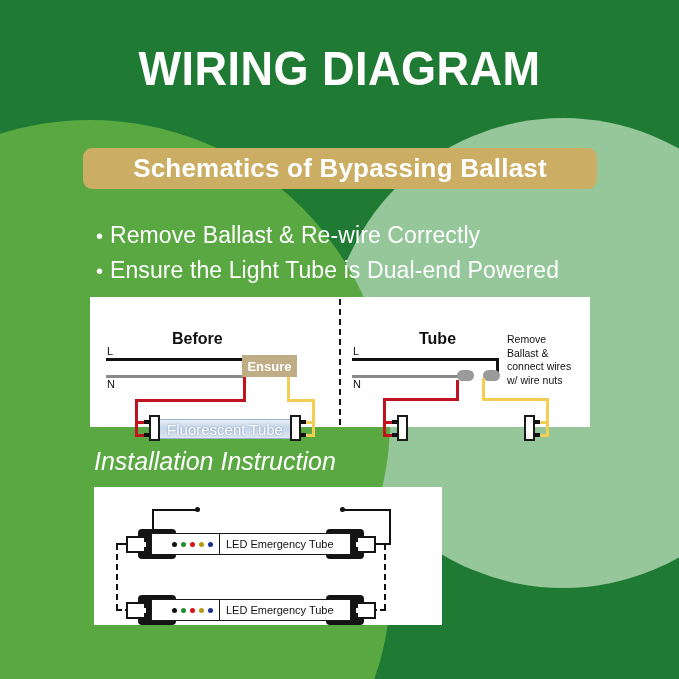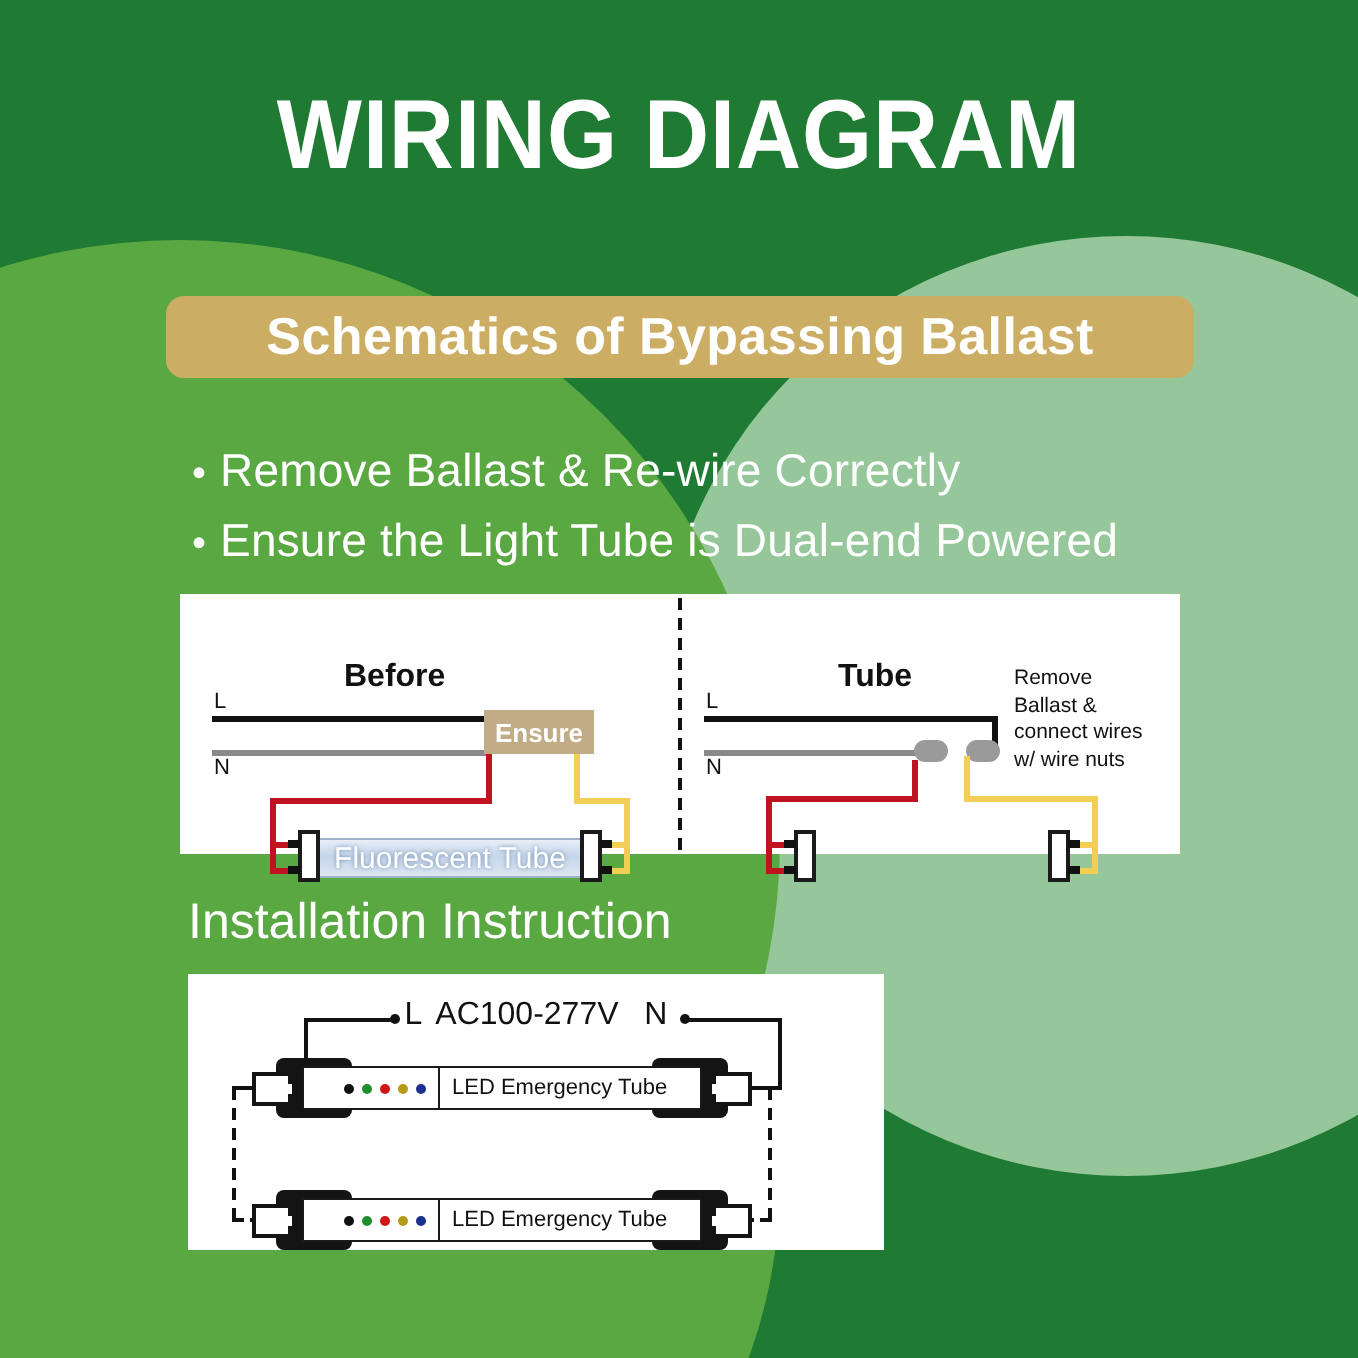--- a/index.html
+++ b/index.html
@@ -146,21 +146,21 @@
 
   
   .wirenut{
     position:absolute;width:17px;height:11px;
     background:#9a9a9a;border-radius:6px;
   }
 
   
   #install-heading{
     position:absolute;left:94px;top:447px;
-    color:#ffffff;font-size:25px;white-space:nowrap;
+    color:#ffffff;font-size:25px;white-space:nowrap;font-style:italic;
   }
 
   
   #inst-panel{
     position:absolute;
     left:94px;top:487px;
     width:348px;height:138px;
     background:#ffffff;
   }
   #inst-supply{
@@ -317,23 +317,20 @@
         <div>connect wires</div>
         <div>w/ wire nuts</div>
       </div>
     </div>
   </div>
 
   <div id="install-heading">Installation Instruction</div>
 
   <div id="inst-panel">
 
-    <div id="inst-supply">
-      <span>L</span><span class="sp">&nbsp;</span><span>AC100-277V</span><span class="sp">&nbsp;&nbsp;</span><span>N</span>
-    </div>
 
     <div class="node-dot" style="left:101px;top:20px;"></div>
     <div class="node-dot" style="left:246px;top:20px;"></div>
 
     <div class="solid-wire" style="left:58px;top:22px;width:45px;height:2px;"></div>
     <div class="solid-wire" style="left:58px;top:22px;width:2px;height:36px;"></div>
     <div class="solid-wire" style="left:58px;top:56px;width:18px;height:2px;"></div>
 
     <div class="dash-v" style="left:22px;top:57px;height:66px;"></div>
     <div class="dash-h" style="left:22px;top:122px;width:24px;"></div>

